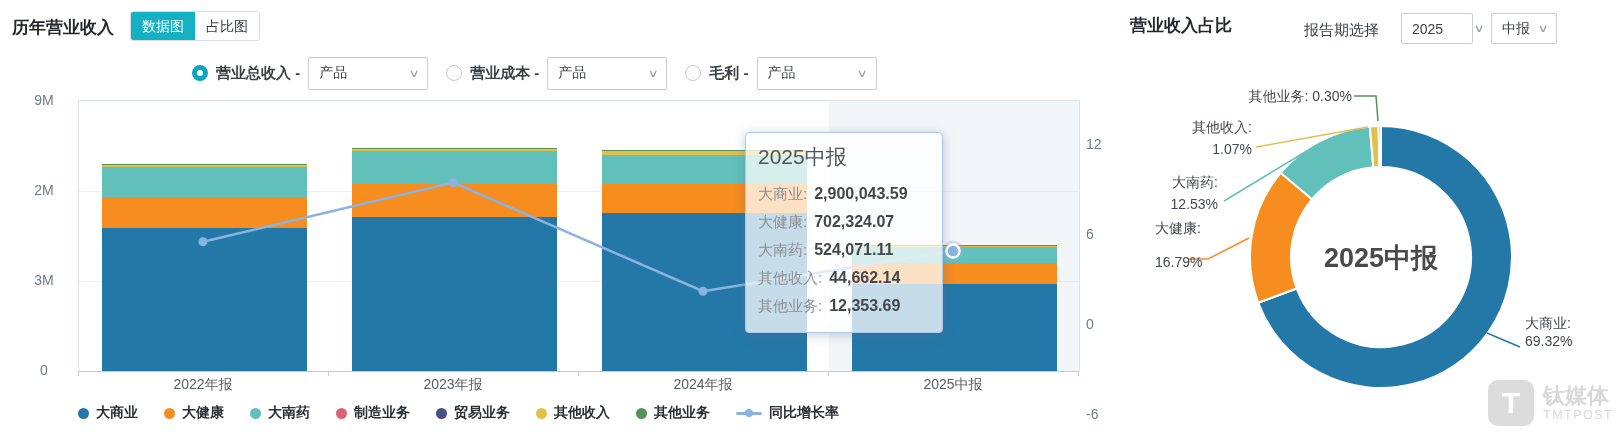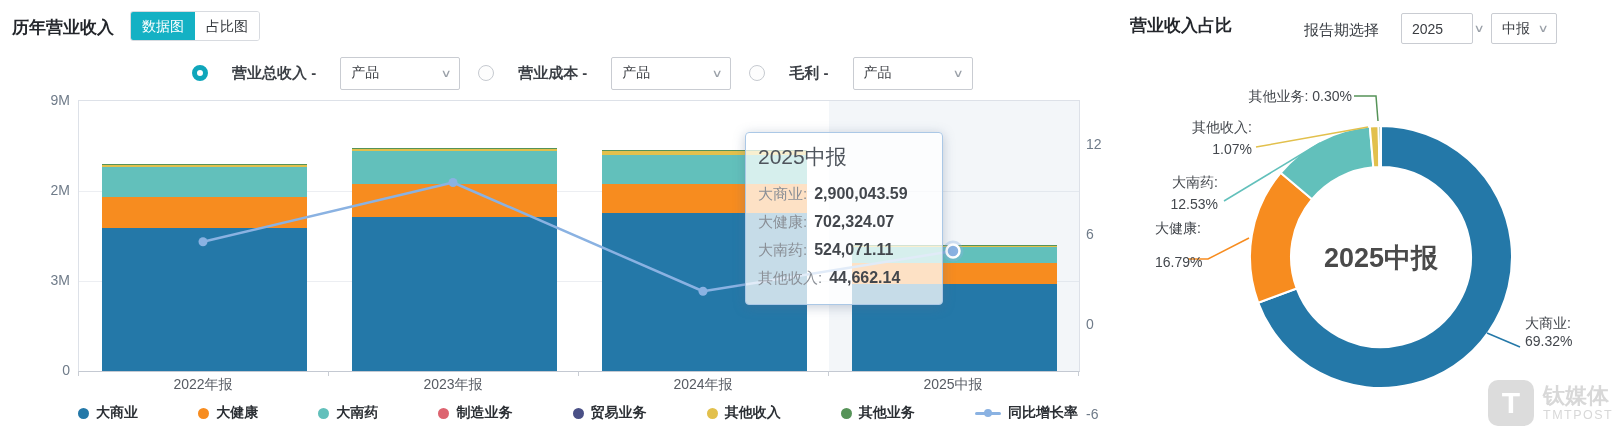--- a/index.html
+++ b/index.html
@@ -7,48 +7,48 @@
     width:1620px;height:445px;position:relative;overflow:hidden;background:#fff;
     font-family:"Liberation Sans","DejaVu Sans",sans-serif;color:#333;
   }
   
   .page-title{position:absolute;left:12px;top:16px;font-size:17px;font-weight:bold;color:#23262b;}
   .tabs{position:absolute;left:130px;top:11px;display:flex;border:1px solid #d8dbe0;border-radius:3px;overflow:hidden;background:#fff;}
   .tab{padding:7px 11px;font-size:14px;background:#fff;color:#34383d;border:none;cursor:pointer;font-family:inherit;line-height:1;}
   .tab.active{color:#fff;}
   
   #controls{position:absolute;left:192px;top:56px;height:34px;display:flex;align-items:center;gap:18px;}
-  .ctrl-group{display:flex;align-items:center;gap:24px;}
+  .ctrl-group{display:flex;align-items:center;gap:8px;}
   .radio{width:16px;height:16px;border-radius:50%;border:1px solid #c6cad0;background:#fdfdfd;box-sizing:border-box;flex:0 0 auto;}
   .radio.sel{border:5px solid #0fa6bb;background:#fff;}
   .ctrl-label{font-size:15px;color:#3c4046;font-weight:600;}
   .select-box{display:flex;align-items:center;justify-content:space-between;border:1px solid #c9ccd2;border-radius:2px;background:#fff;
     width:120px;height:33px;box-sizing:border-box;padding:0 9px 0 10px;font-size:14px;color:#3a3d42;cursor:pointer;}
   .chevron{color:#9aa0a8;font-size:11px;transform:scaleX(1.4);}
   
   #plot{position:absolute;left:78px;top:100px;width:1000px;height:270px;border:1px solid #dde1e8;border-bottom:1px solid #c4c9d2;box-sizing:content-box;}
   .gridline{position:absolute;left:0;width:100%;height:1px;background:#eceef2;}
   .hover-band{position:absolute;top:0;height:270px;width:250px;background:rgba(190,205,220,0.18);z-index:0;}
   .bar{position:absolute;bottom:0;width:205px;height:270px;z-index:1;}
   .seg{position:absolute;left:0;width:100%;}
   #line-svg{position:absolute;left:78px;top:100px;z-index:2;pointer-events:none;}
   .ytick{position:absolute;font-size:14px;color:#6f7b89;}
-  .ytick.left{left:18px;width:52px;text-align:right;}
+  .ytick.left{left:18px;width:52px;text-align:center;}
   .ytick.right{left:1086px;width:40px;text-align:left;margin-top:44px;}
   .x-label{position:absolute;top:376px;width:250px;text-align:center;font-size:14px;color:#565b63;}
   .xtick{position:absolute;top:371px;width:1px;height:5px;background:#c9cdd4;}
   
   #tooltip{position:absolute;left:745px;top:132px;width:172px;z-index:10;background:rgba(255,255,255,0.74);
     border:1px solid #abc8e6;border-radius:4px;box-shadow:0 2px 12px rgba(90,110,140,0.35);padding:10px 12px 12px 12px;}
   .tt-title{font-size:21px;color:#4e545c;margin-bottom:9px;}
   .tt-row{display:flex;align-items:baseline;gap:7px;line-height:28px;white-space:nowrap;}
   .tt-label{font-size:15px;color:#8a8f96;}
   .tt-value{font-size:16px;font-weight:bold;color:#43474d;}
   
-  #legend{position:absolute;left:78px;top:404px;width:1000px;display:flex;justify-content:space-between;align-items:center;gap:26px;}
+  #legend{position:absolute;left:78px;top:404px;width:1000px;display:flex;justify-content:flex-start;align-items:center;gap:26px;}
   .lg-item{display:flex;align-items:center;gap:7px;cursor:pointer;}
   .lg-dot{width:11px;height:11px;border-radius:50%;flex:0 0 auto;}
   .lg-line{width:26px;height:3px;border-radius:2px;position:relative;flex:0 0 auto;}
   .lg-line .lg-ldot{position:absolute;left:9px;top:-2.5px;width:8px;height:8px;border-radius:50%;}
   .lg-text{font-size:14px;font-weight:600;color:#2c3035;}
   
   #right-panel{position:absolute;left:1100px;top:0;width:520px;height:445px;}
   .rp-title{position:absolute;left:30px;top:14px;font-size:17px;font-weight:bold;color:#23262b;}
   .rp-period-label{position:absolute;left:204px;top:21px;font-size:15px;color:#3c4046;}
   .rp-select{position:absolute;top:13px;height:31px;width:72px;}
@@ -172,20 +172,24 @@
         <span class="tt-value">702,324.07</span>
       </div>
       <div class="tt-row">
         <span class="tt-label">大南药:</span>
         <span class="tt-value">524,071.11</span>
       </div>
       <div class="tt-row">
         <span class="tt-label">其他收入:</span>
         <span class="tt-value">44,662.14</span>
       </div>
+      <div class="tt-row">
+        <span class="tt-label">其他业务:</span>
+        <span class="tt-value">12,353.69</span>
+      </div>
     </div>
 </div>
 
 <div id="legend">
     <div class="lg-item">
       <span class="lg-dot" style="background: rgb(36, 120, 168);"></span>
       <span class="lg-text">大商业</span>
     </div>
     <div class="lg-item">
       <span class="lg-dot" style="background: rgb(247, 140, 31);"></span>

